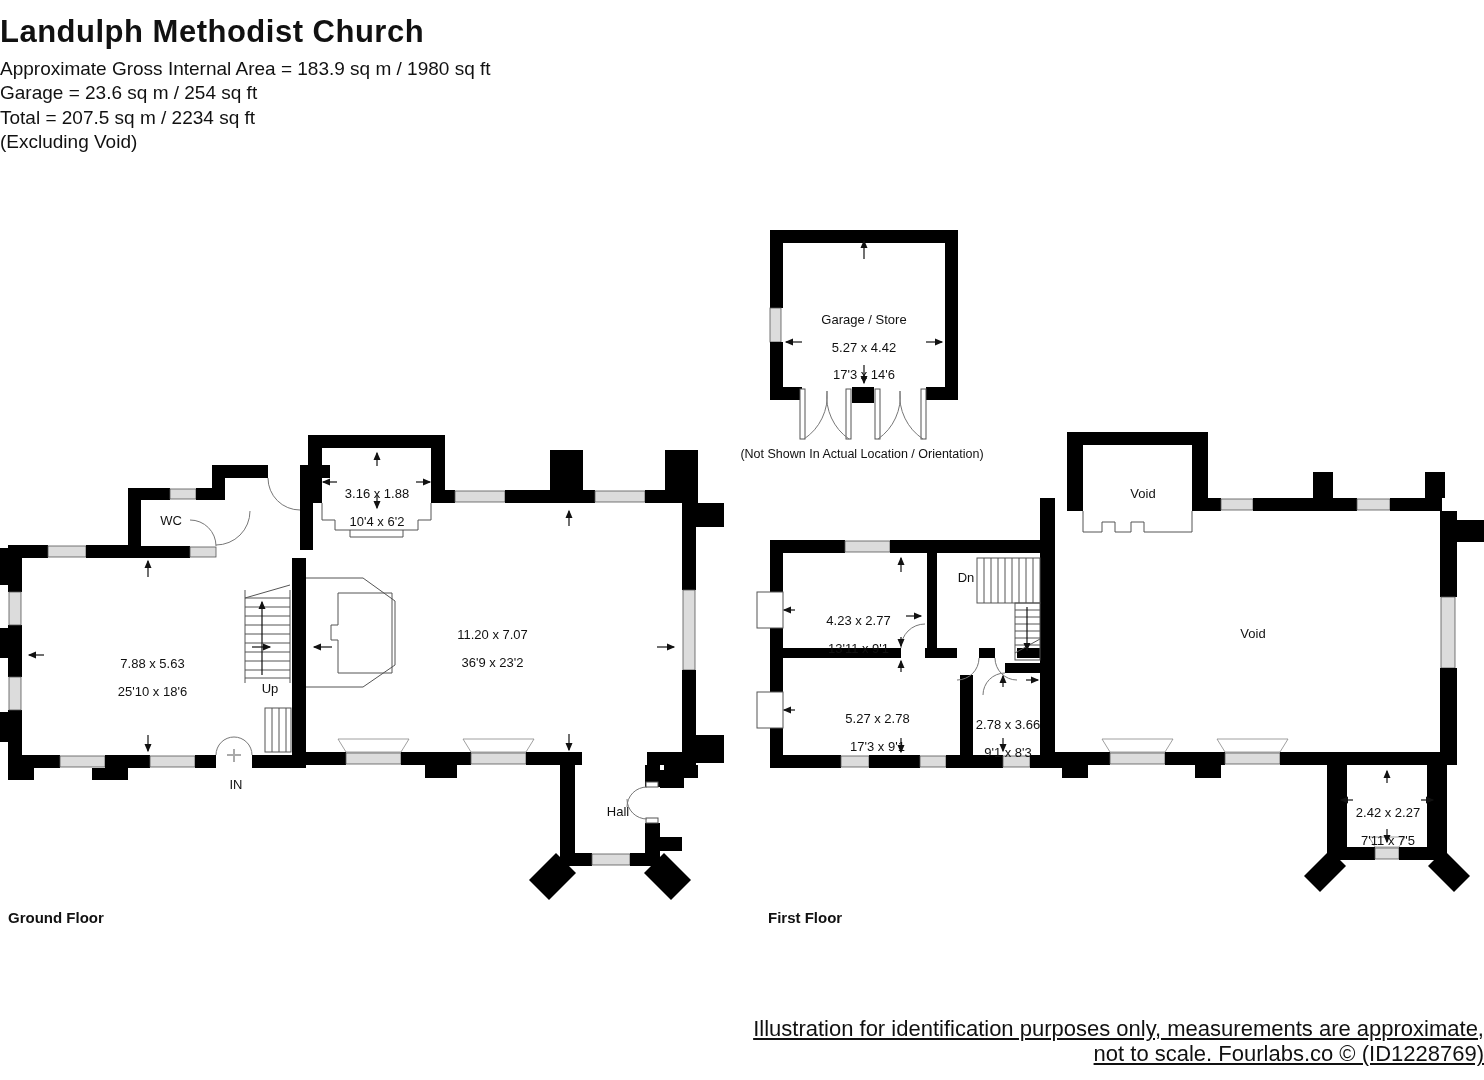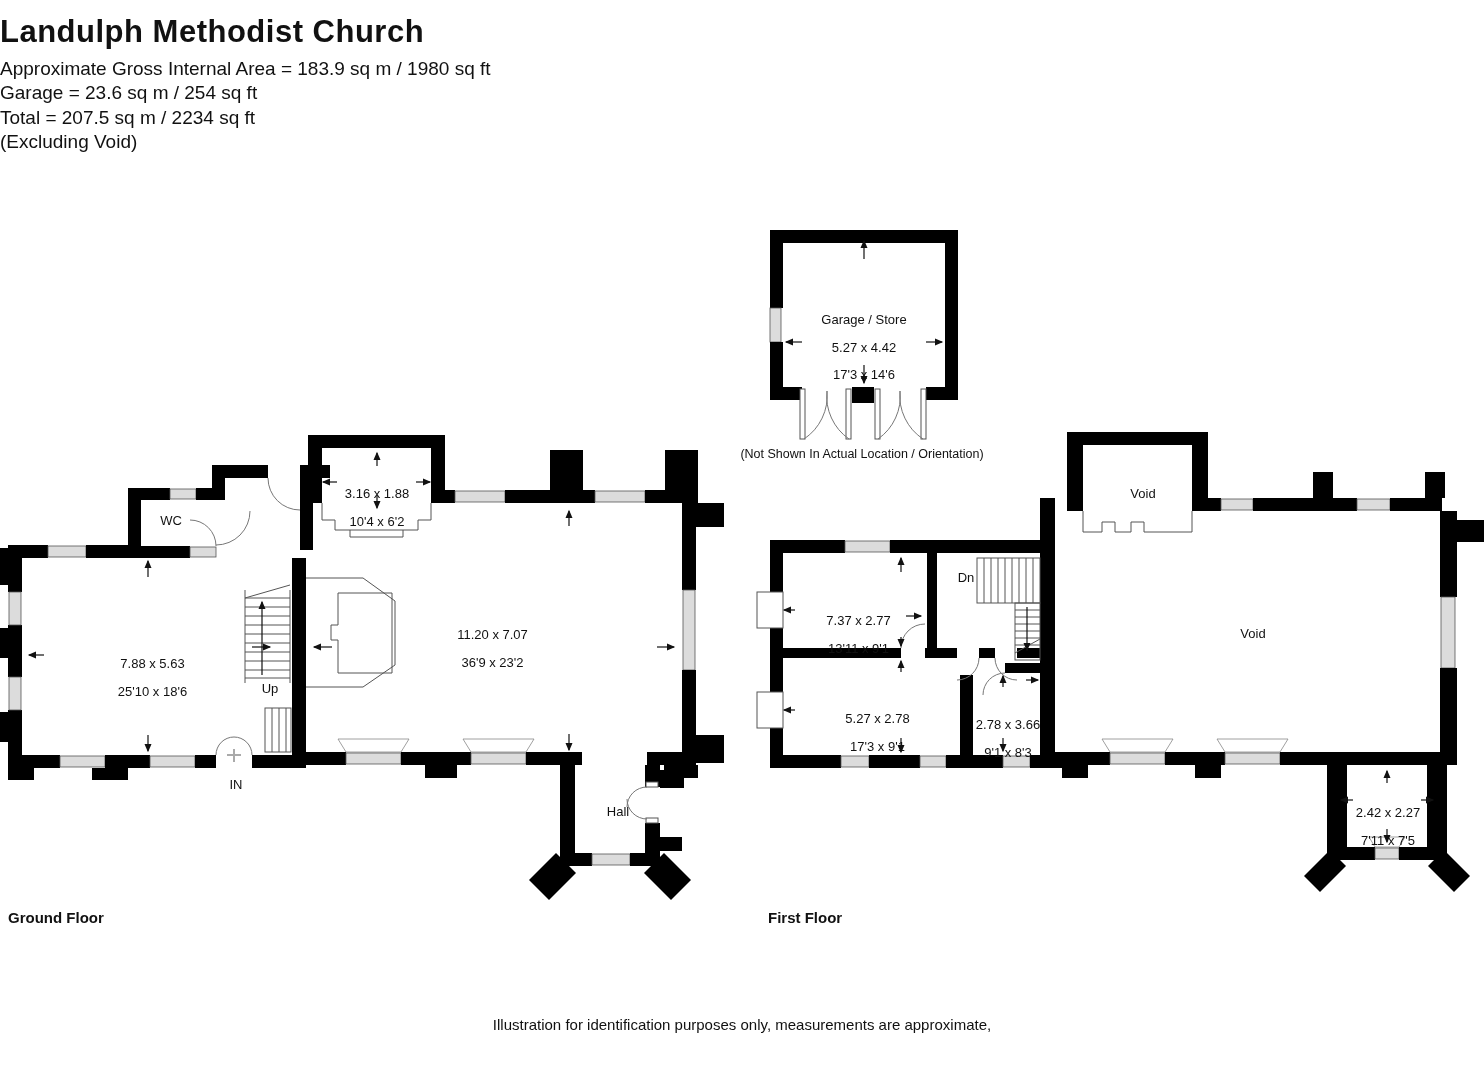--- a/index.html
+++ b/index.html
@@ -7,21 +7,21 @@
         font-family:"Liberation Sans", sans-serif;color:#111;}
   .abs{position:absolute;}
   .ctr{text-align:left;}
   #title{top:14px;left:0;width:1484px;font-size:31px;font-weight:bold;letter-spacing:0.5px;}
   .hline{left:0;width:1484px;font-size:19px;}
   .rlabel{font-size:13px;line-height:15.5px;text-align:center;}
   .rlabel span{display:block;margin-top:12px;}
   .slabel{font-size:13px;text-align:center;}
   .flabel{font-size:15px;font-weight:bold;margin-top:21px;}
   #garage-note{font-size:12.5px;text-align:center;}
-  .foot{left:0;width:1484px;font-size:15px;text-align:center;}
+  .foot{left:0;width:1484px;font-size:22px;text-align:right;text-decoration:underline;}
   
   svg{position:absolute;}
   .wall{fill:#000;stroke:none;}
   .win{fill:#dcdcdc;stroke:#555;stroke-width:0.8;}
   .arc{stroke:#777;stroke-width:1;fill:none;}
   .thin{stroke:#555;stroke-width:1;fill:none;}
   .splay{fill:#fff;stroke:#888;stroke-width:0.8;}
   .wbox{fill:#fff;stroke:#555;stroke-width:1;}
   .arr{stroke:#111;stroke-width:1.2;fill:none;}
   .ah{fill:#111;}
@@ -341,34 +341,35 @@
       <line class="arr" x1="271" y1="255" x2="283" y2="255" marker-end="url(#ahC)"></line>
       <line class="arr" x1="632" y1="358" x2="632" y2="346" marker-end="url(#ahC)"></line>
       <line class="arr" x1="632" y1="404" x2="632" y2="417" marker-end="url(#ahC)"></line>
       <line class="arr" x1="598" y1="375" x2="586" y2="375" marker-end="url(#ahC)"></line>
       <line class="arr" x1="666" y1="375" x2="678" y2="375" marker-end="url(#ahC)"></line>
     </g>
   </svg>
 
   <div class="abs slabel" style="left:946px;top:570px;width:40px">Dn</div>
   <div class="abs rlabel" style="left:766px;top:601px;width:185px">
-    <span>7.37 x 2.77</span>
+    <span>4.23 x 2.77</span>
     <span>13'11 x 9'1</span>
   </div>
   <div class="abs rlabel" style="left:785px;top:699px;width:185px">
     <span>5.27 x 2.78</span>
     <span>17'3 x 9'1</span>
   </div>
   <div class="abs rlabel" style="left:953px;top:705px;width:110px">
     <span>2.78 x 3.66</span>
     <span>9'1 x 8'3</span>
   </div>
   <div class="abs slabel" style="left:1085px;top:486px;width:116px">Void</div>
   <div class="abs slabel" style="left:1195px;top:626px;width:116px">Void</div>
   <div class="abs rlabel" style="left:1330px;top:793px;width:116px">
     <span>2.42 x 2.27</span>
     <span>7'11 x 7'5</span>
   </div>
   <div class="abs flabel" style="left:768px;top:888px">First Floor</div>
 
   <div class="abs foot" style="top:1016px">Illustration for identification purposes only, measurements are approximate,</div>
+  <div class="abs foot" style="top:1041px">not to scale. Fourlabs.co © (ID1228769)</div>
 
 </div>
 
 </body></html>

